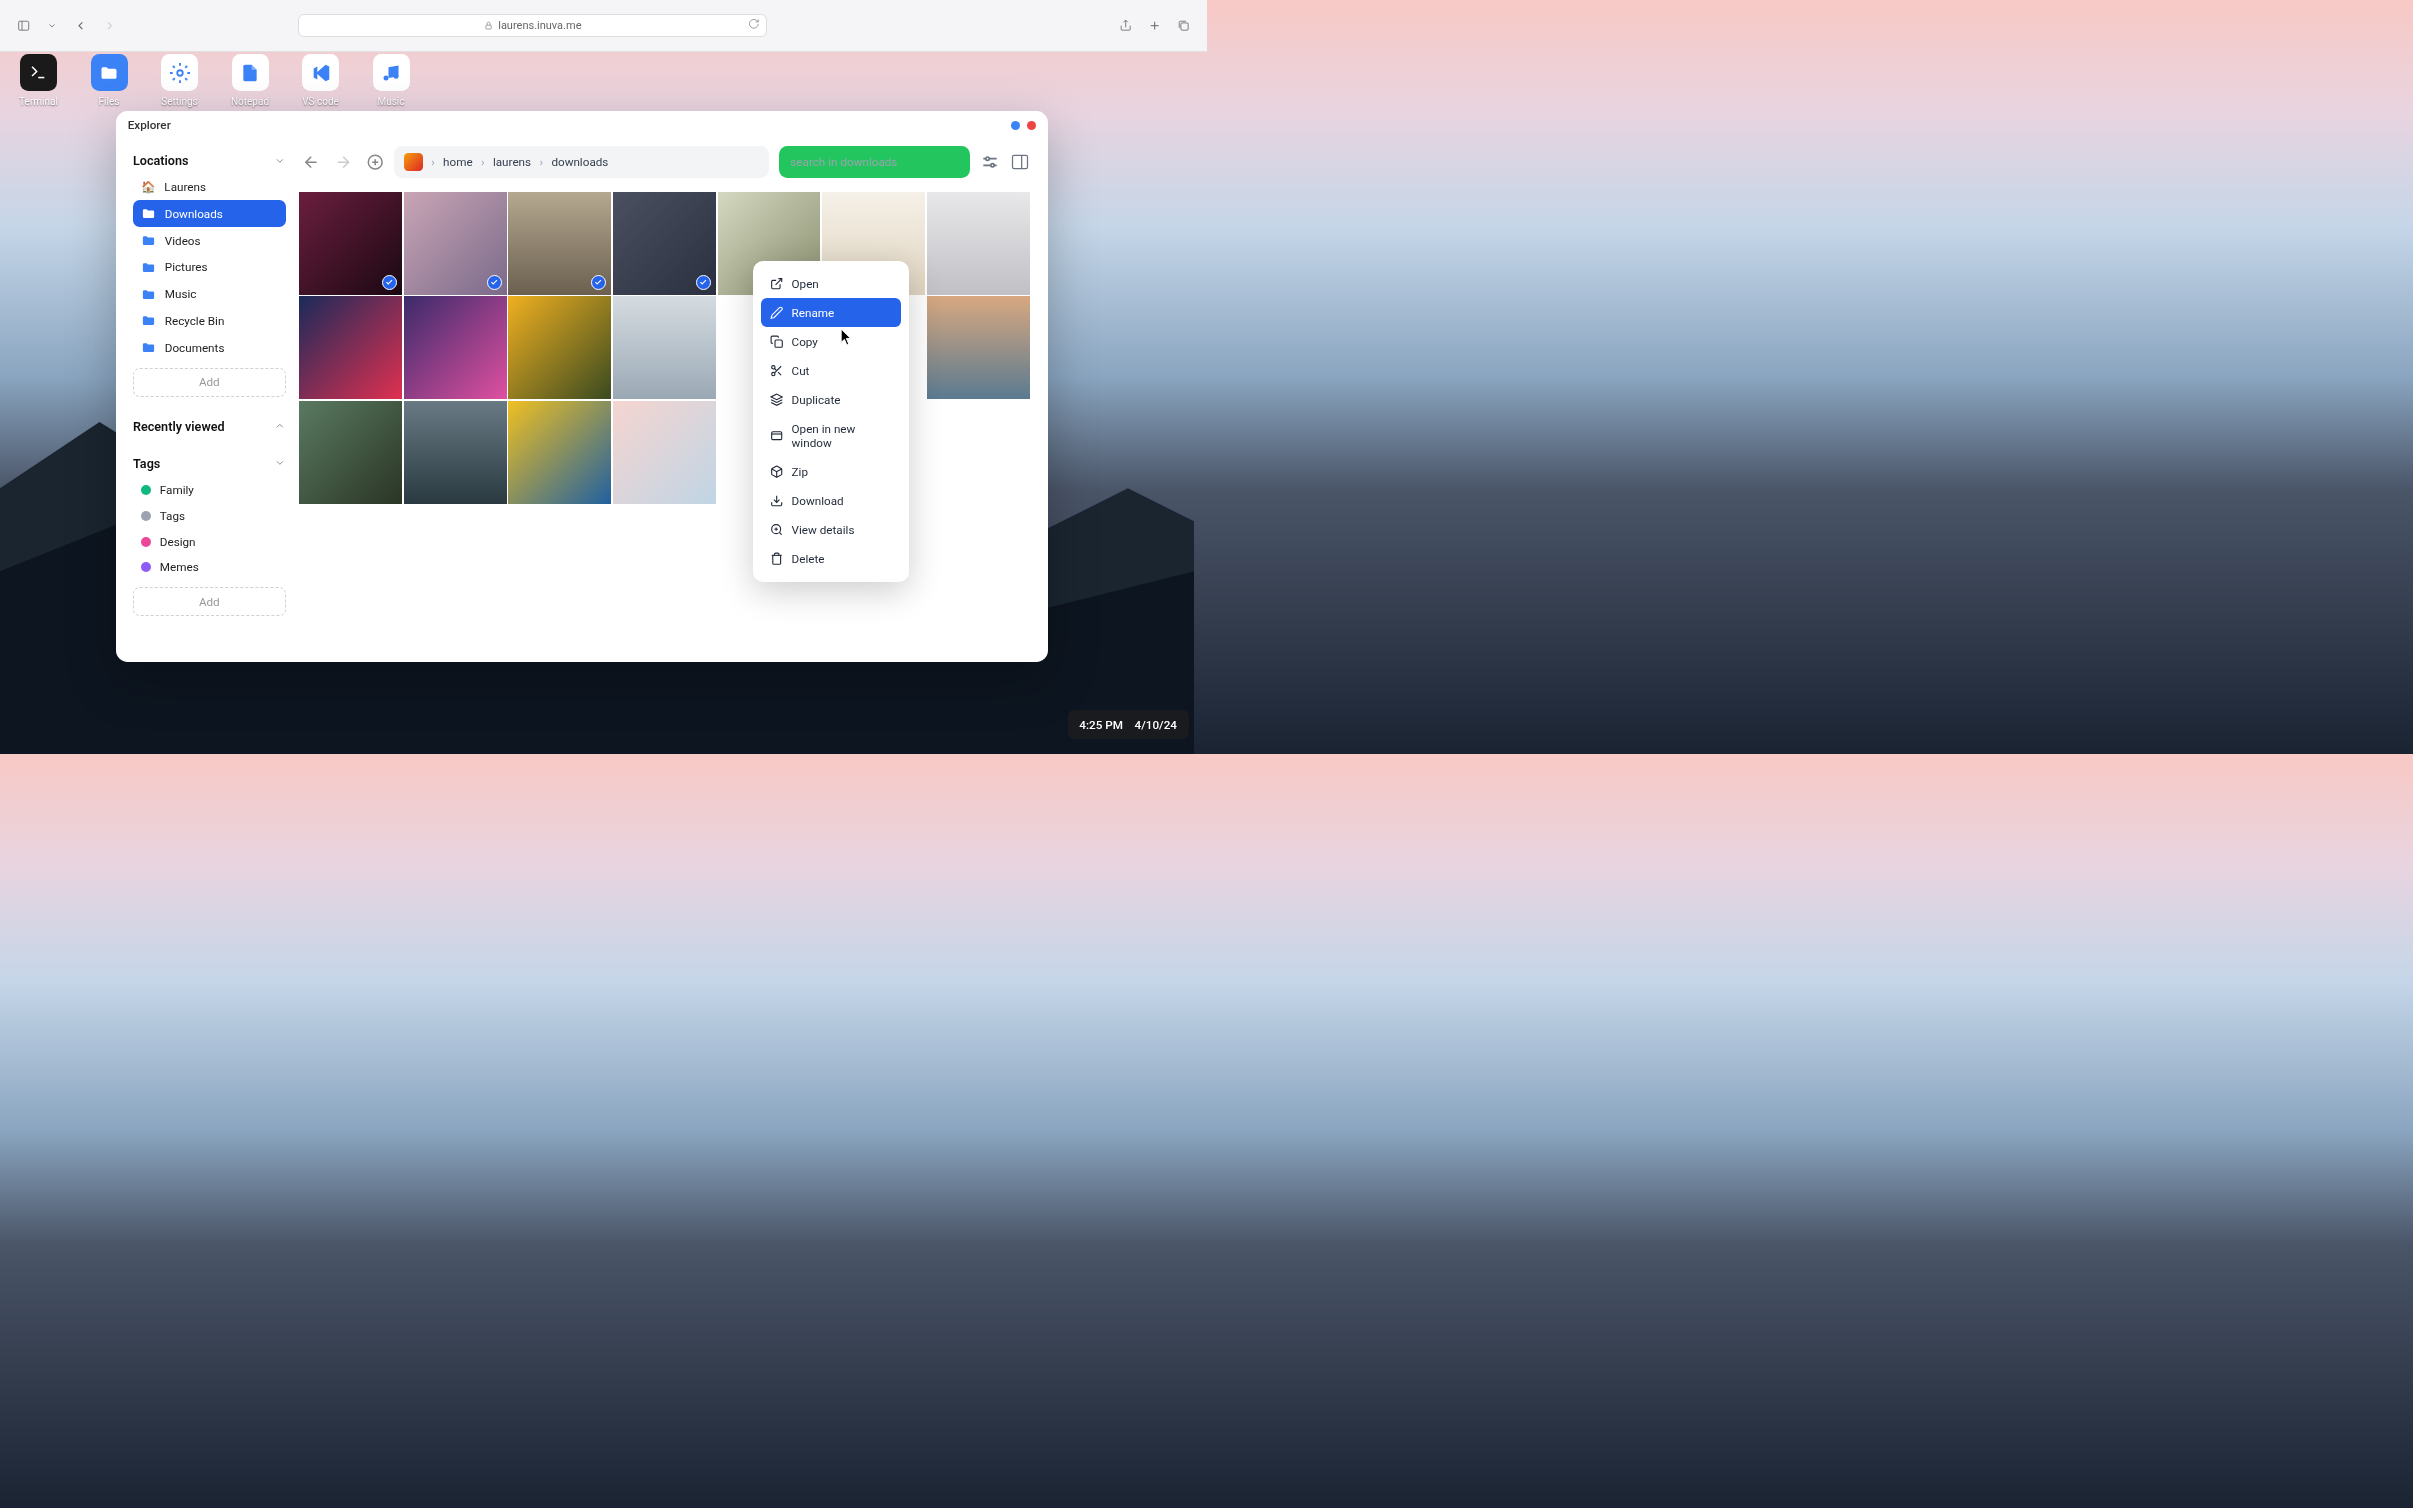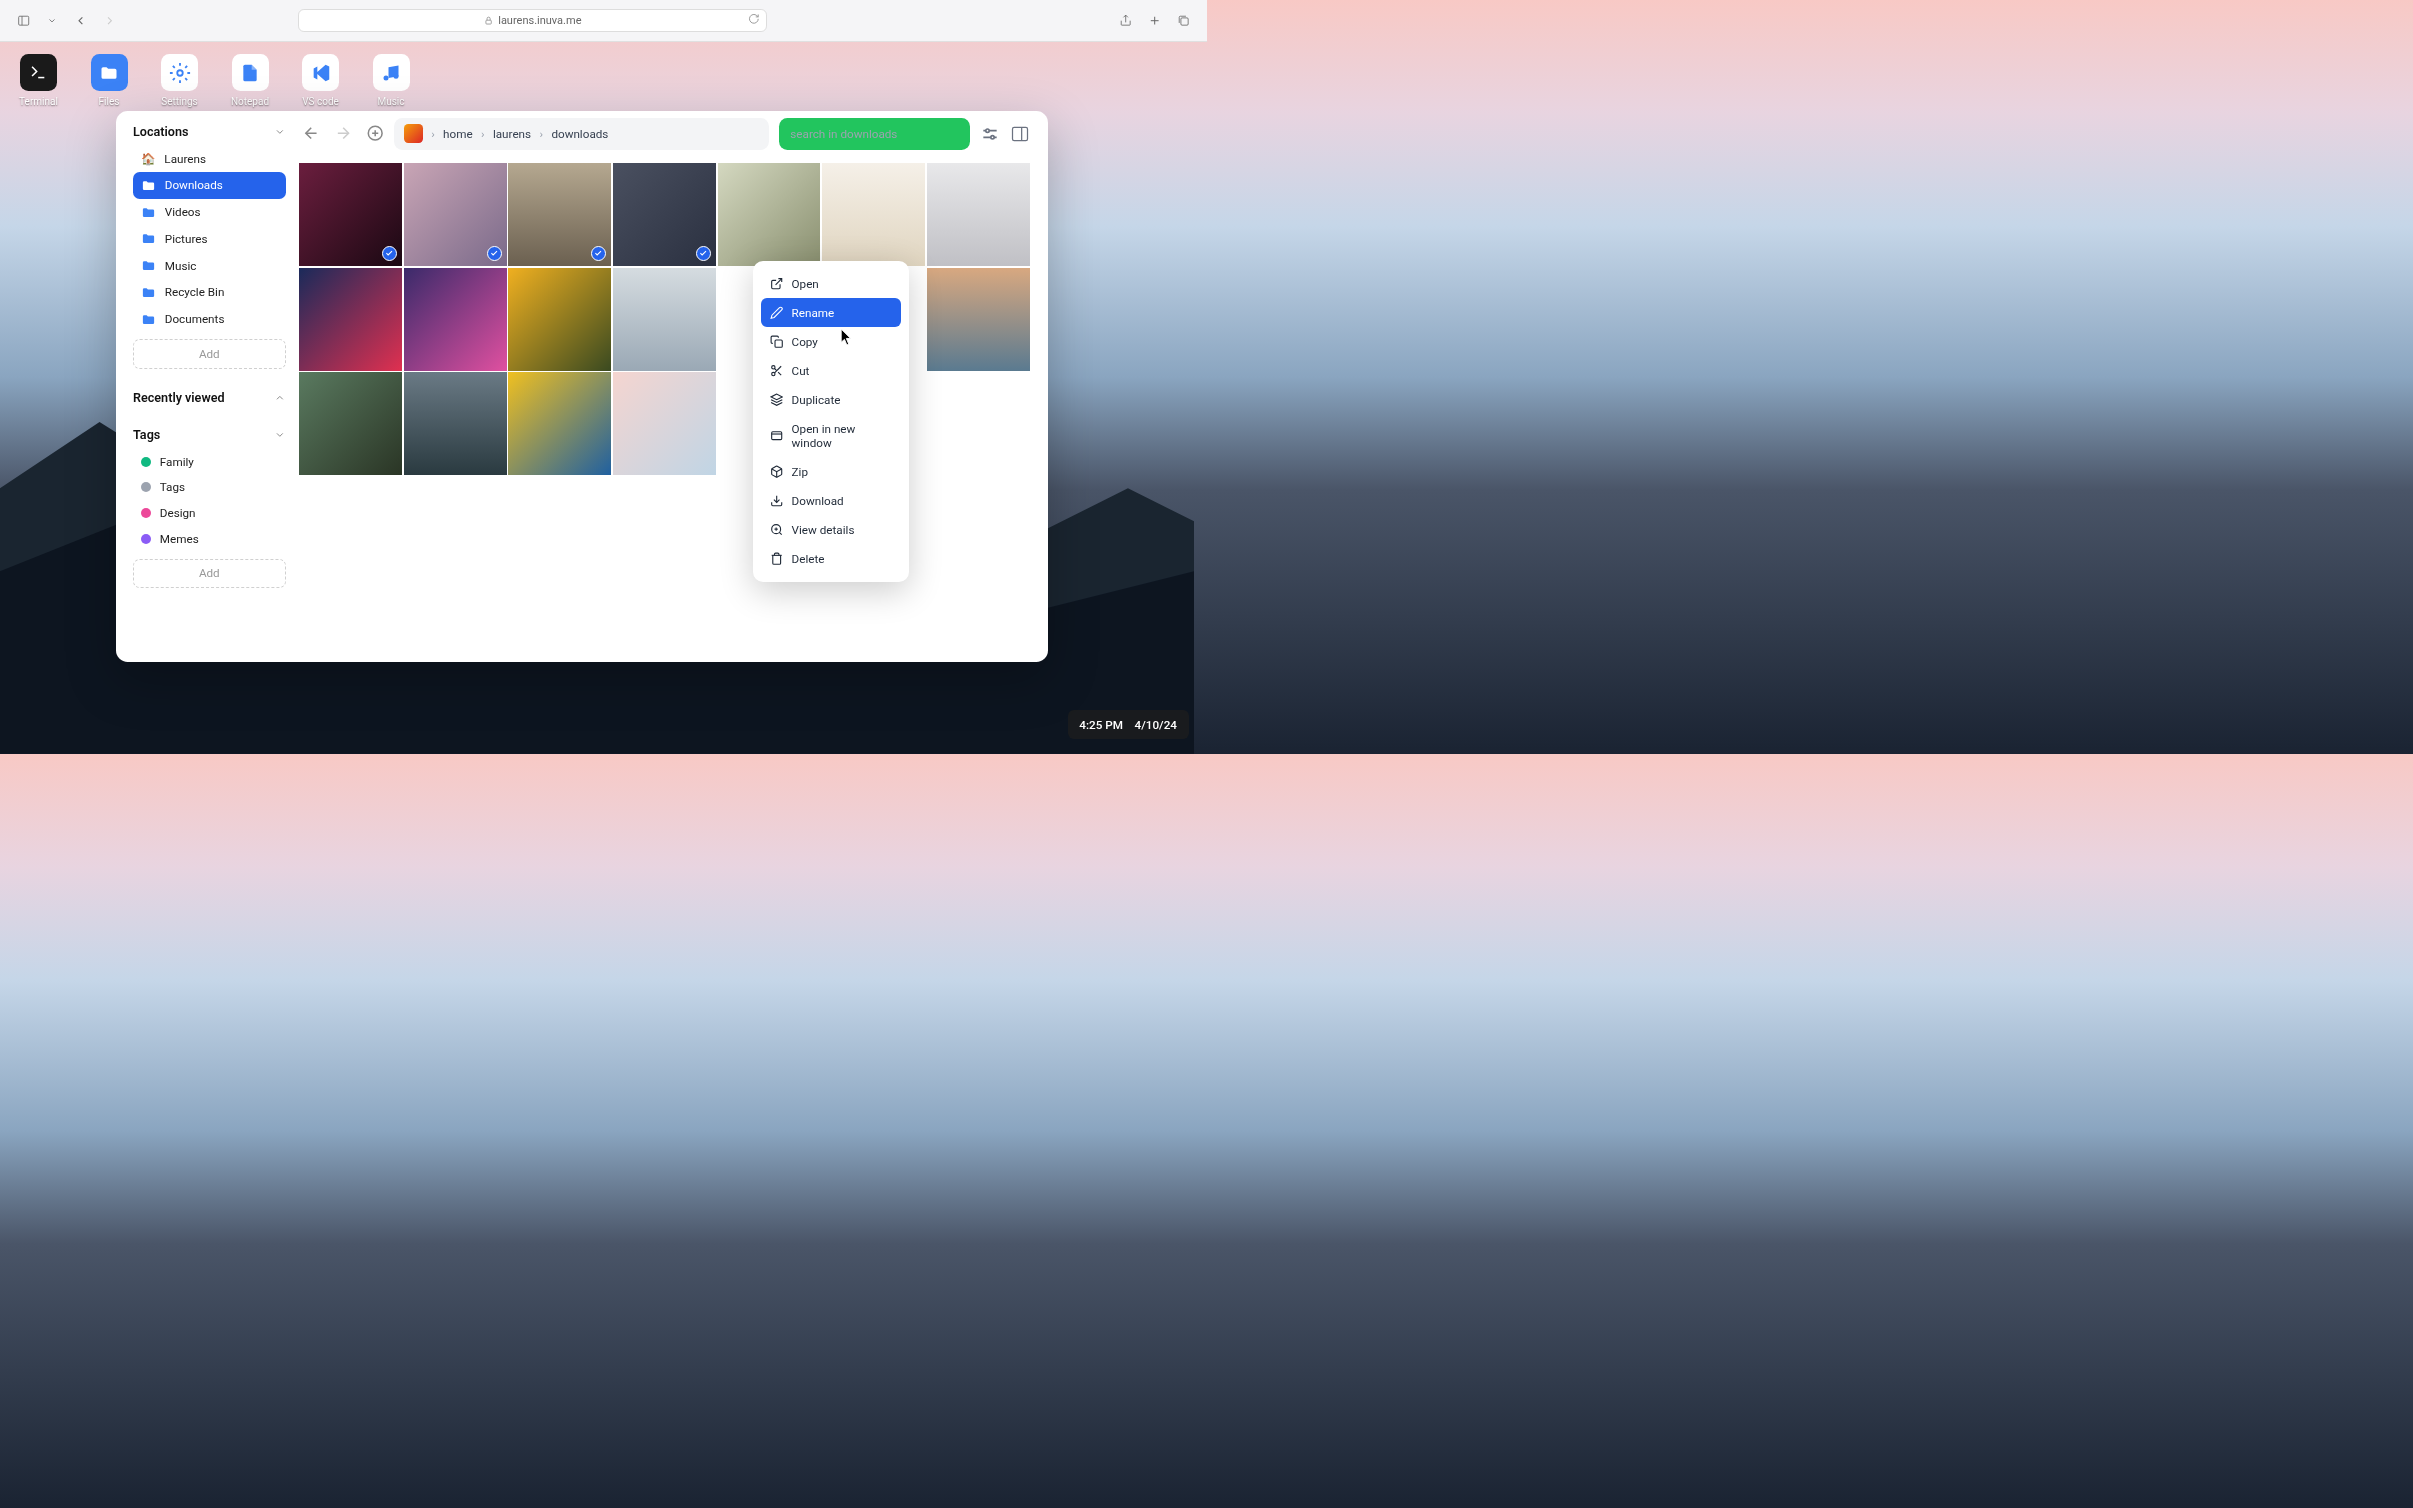--- a/index.html
+++ b/index.html
@@ -7,21 +7,21 @@
 body {
   width: 1207px;
   height: 754px;
   overflow: hidden;
   position: relative;
   background: linear-gradient(180deg, #f8c9c5 0%, #e8d4e0 15%, #c5d6e8 30%, #8aa5c0 50%, #4a5568 65%, #1a2332 100%);
 }
 
 
 .browser-chrome {
-  height: 42px;
+  height: 52px;
   background: #f5f5f7;
   border-bottom: 0.8px solid #e0e0e0;
   display: flex;
   align-items: center;
   padding: 0 15px;
   gap: 10px;
   text-align: center;
 }
 
 .chrome-left { display: flex; align-items: center; gap: 11.7px; }
@@ -404,20 +404,27 @@
           <path d="M9 18V5l12-2v13"></path>
           <circle cx="6" cy="18" r="3"></circle>
           <circle cx="18" cy="16" r="3"></circle>
         </svg>
       </div>
     <span class="desktop-icon-label">Music</span>
   </div>
 </div>
 
 <div class="explorer-window">
+  <div class="window-header">
+    <span class="window-title">Explorer</span>
+    <div class="window-controls">
+      <div class="window-dot" style="background:#3b82f6"></div>
+      <div class="window-dot" style="background:#ef4444"></div>
+    </div>
+  </div>
 
   <div class="explorer-body">
     <div class="sidebar">
       <div class="sidebar-section-header">
         <span>Locations</span>
         <svg width="11.7" height="11.7" viewBox="0 0 24 24" fill="none" stroke="#888" stroke-width="2">
             <polyline points="6 9 12 15 18 9"></polyline>
           </svg>
       </div>
 

